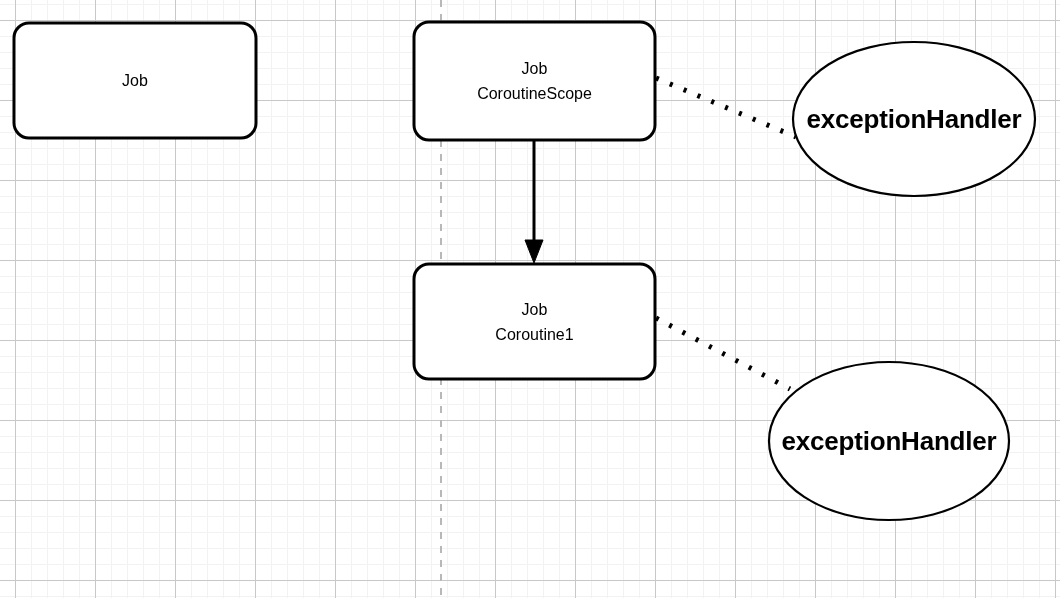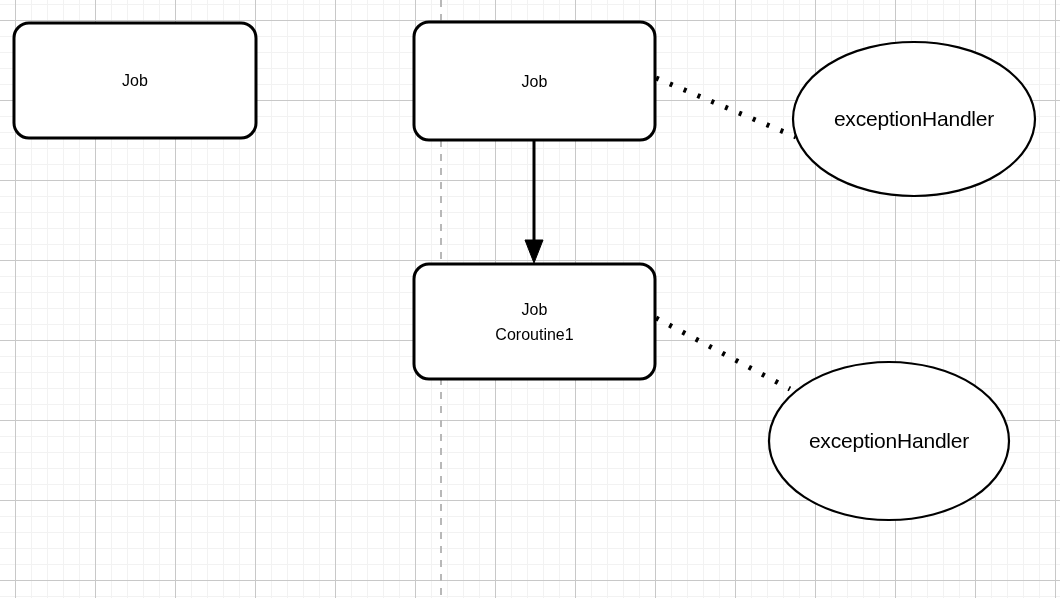--- a/index.html
+++ b/index.html
@@ -51,22 +51,22 @@
     color: #000000;
     pointer-events: none;
     white-space: pre;
   }
   .box-label {
     font-size: 16px;
     font-weight: 400;
     line-height: 25px;
   }
   .ellipse-label {
-    font-size: 21px;
-    font-weight: normal;
+    font-size: 26px;
+    font-weight: bold;
     line-height: 24px;
     letter-spacing: -0.2px;
   }
 </style>
 </head>
 <body>
 
 <div id="canvas">
 
   <svg id="diagram-svg" viewBox="0 0 1060 598" xmlns="http://www.w3.org/2000/svg">
@@ -92,20 +92,21 @@
 
     <ellipse cx="889" cy="441" rx="120" ry="79" fill="#ffffff" stroke="#000000" stroke-width="2.2"></ellipse>
   </svg>
 
   <div class="node-label box-label" style="left:14px; top:23px; width:242px; height:115px;">
     <span>Job</span>
   </div>
 
   <div class="node-label box-label" style="left:414px; top:22px; width:241px; height:118px;">
     <span>Job</span>
+    <span>CoroutineScope</span>
   </div>
 
   <div class="node-label box-label" style="left:414px; top:264px; width:241px; height:115px;">
     <span>Job</span>
     <span>Coroutine1</span>
   </div>
 
   <div class="node-label ellipse-label" style="left:793px; top:42px; width:242px; height:154px;">
     <span>exceptionHandler</span>
   </div>

